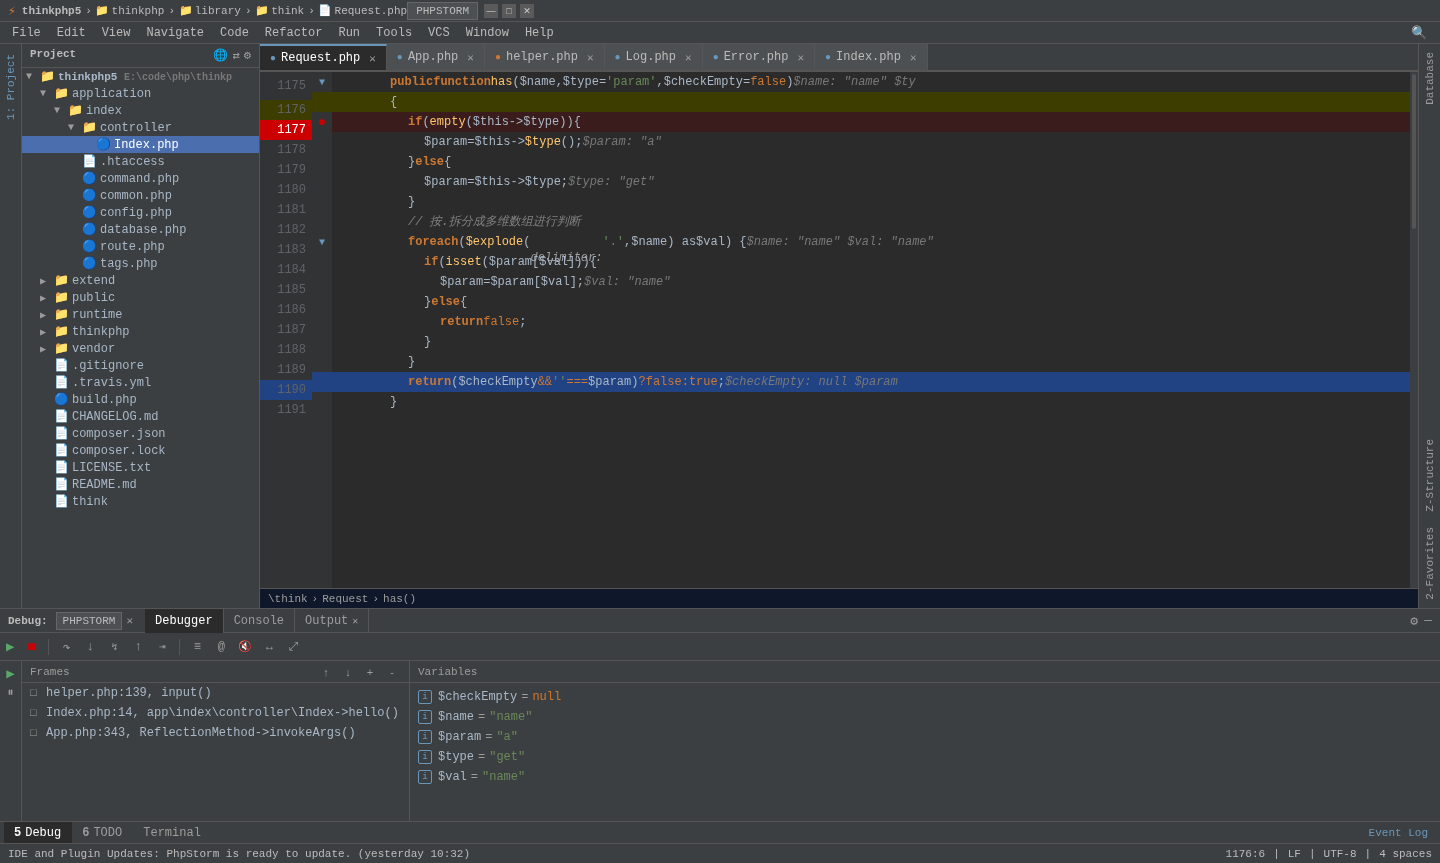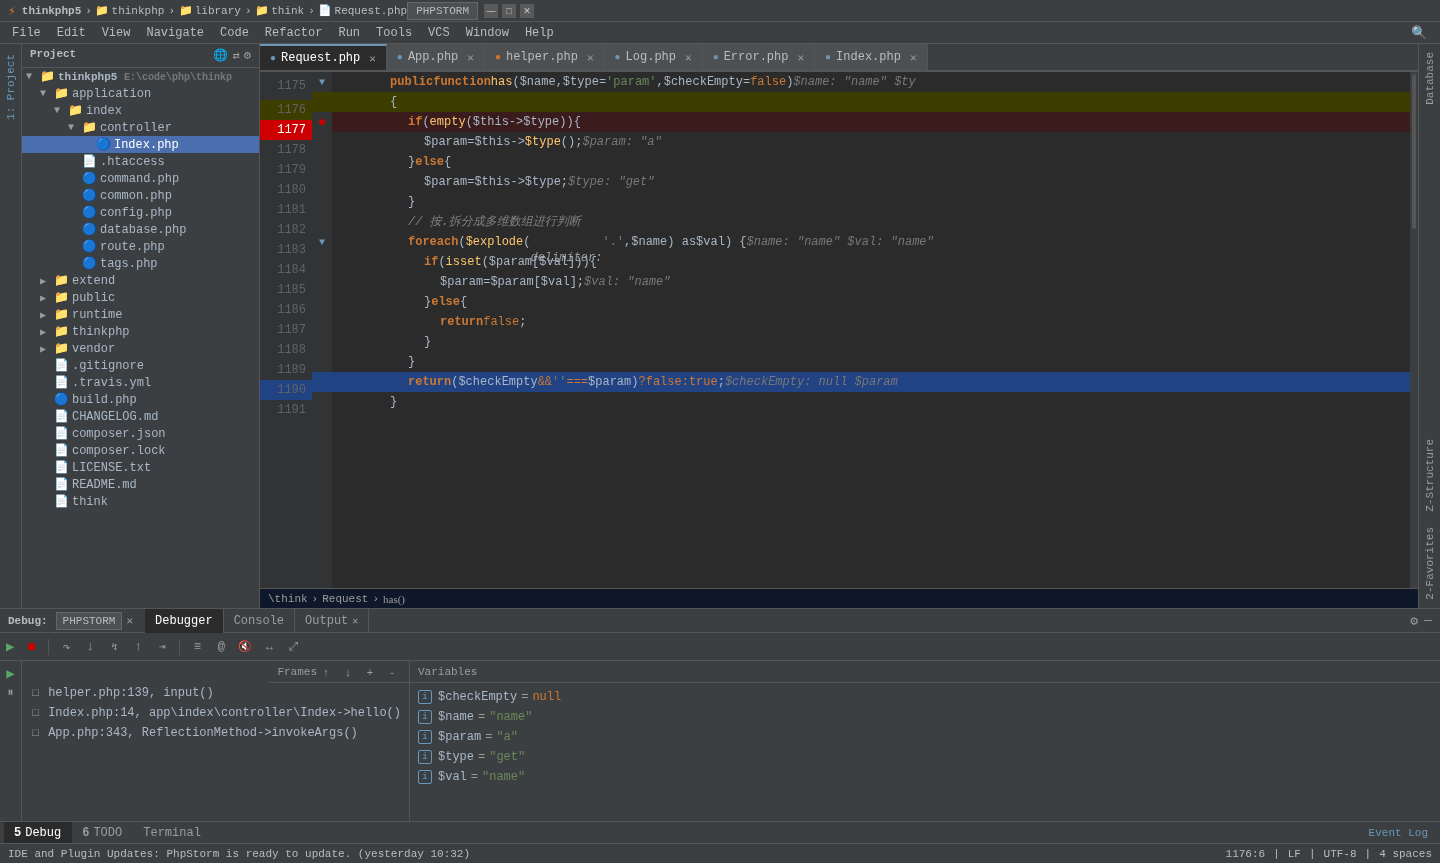--- a/index.html
+++ b/index.html
@@ -609,21 +609,21 @@
         <div style="width:8px; background:#3c3f41; display:flex; flex-direction:column;">
           <div style="height:30%; background:#555; margin:2px; border-radius:3px;"></div>
         </div>
       </div>
 
       <div id="editor-breadcrumb" style="height:20px; background:#0f172a; border-top:1px solid #555; display:flex; align-items:center; padding:0 8px; font-size:11px; color:#9c9c9c; gap:4px;">
         <span style="cursor:pointer;">\think</span>
         <span>›</span>
         <span style="cursor:pointer;">Request</span>
         <span>›</span>
-        <span style="cursor:pointer;font-family:Liberation Serif, serif;">has()</span>
+        <span style="cursor:pointer;">has()</span>
       </div>
     </div>
 
     <div style="width:22px; background:#3c3f41; border-left:1px solid #555; display:flex; flex-direction:column; align-items:center;">
       <div style="writing-mode:vertical-rl; transform:rotate(180deg); font-size:11px; color:#9c9c9c; padding:8px 2px; cursor:pointer;">Database</div>
       <div style="writing-mode:vertical-rl; transform:rotate(180deg); font-size:11px; color:#9c9c9c; padding:8px 2px; cursor:pointer; margin-top:auto;">Z-Structure</div>
       <div style="writing-mode:vertical-rl; transform:rotate(180deg); font-size:11px; color:#9c9c9c; padding:8px 2px; cursor:pointer;">2-Favorites</div>
     </div>
   </div>
 
@@ -665,21 +665,21 @@
       <div class="debug-btn" style="font-size:12px;">⤢</div>
     </div>
 
     <div style="display:flex; flex:1; overflow:hidden;">
 
       <div style="width:22px; background:#3c3f41; border-right:1px solid #555; display:flex; flex-direction:column; align-items:center; padding-top:4px; gap:4px;">
         <div style="color:#59a869; font-size:14px; cursor:pointer;">▶</div>
         <div style="color:#9c9c9c; font-size:12px; cursor:pointer;">⏸</div>
       </div>
 
-      <div id="frames-panel" style="width:388px; border-right:1px solid #555; display:flex; overflow:hidden;align-items:flex-end;">
+      <div id="frames-panel" style="width:388px; border-right:1px solid #555; display:flex; overflow:hidden;">
         <div style="height:22px; background:#3c3f41; border-bottom:1px solid #555; display:flex; align-items:center; padding:0 8px; font-size:11px; color:#9c9c9c; justify-content:space-between;">
           <span>Frames</span>
           <div style="display:flex; gap:4px;">
             <button class="frame-btn">↑</button>
             <button class="frame-btn">↓</button>
             <button class="frame-btn">+</button>
             <button class="frame-btn">-</button>
           </div>
         </div>
         <div style="flex:1; overflow-y:auto;">

